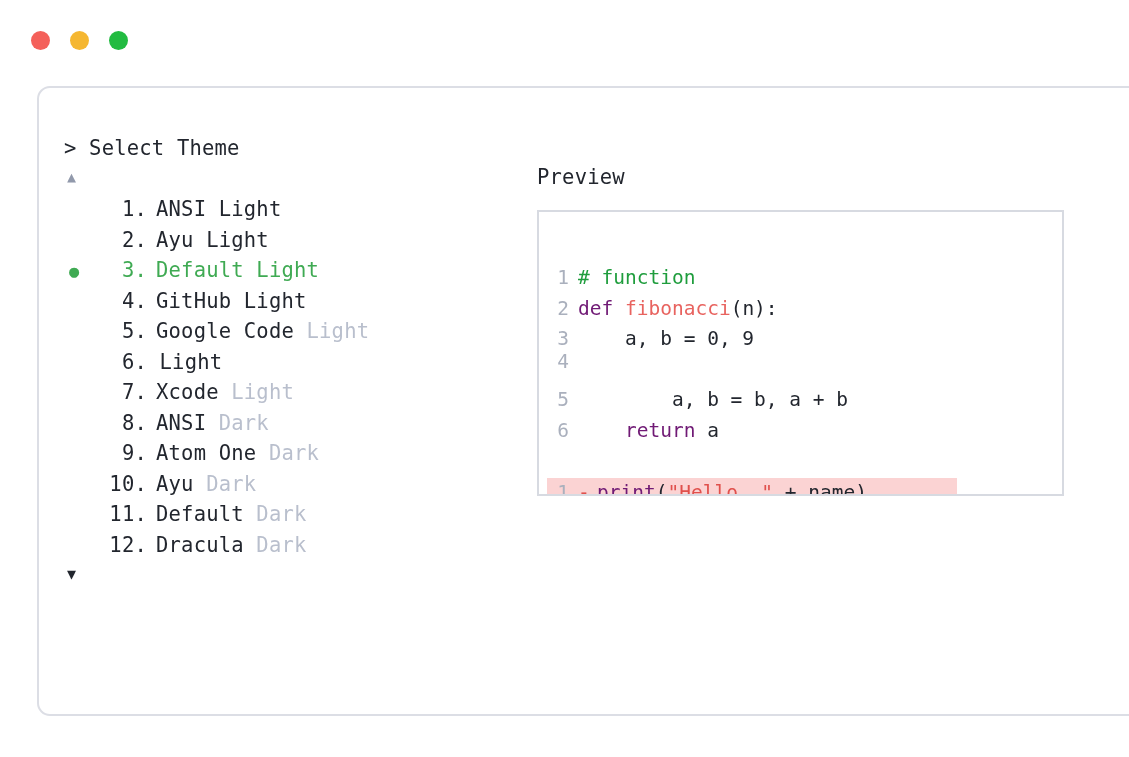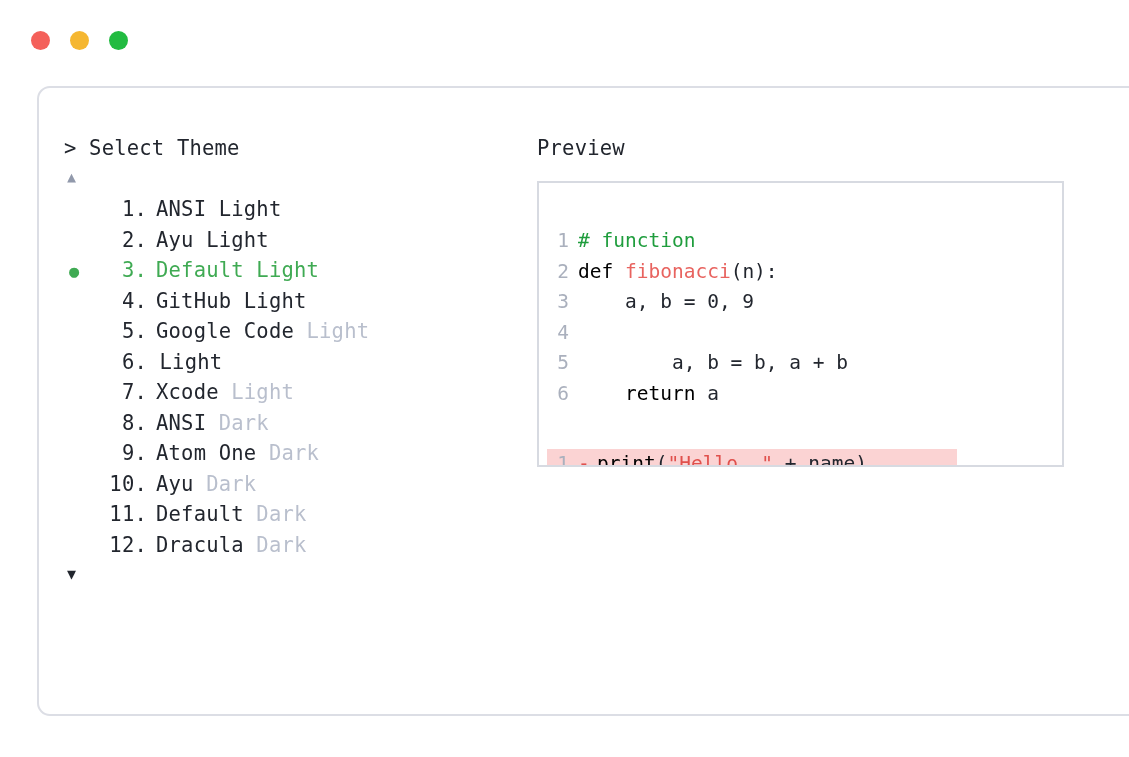--- a/index.html
+++ b/index.html
@@ -127,20 +127,21 @@
     position: absolute;
     left: 498px;
     top: 46px;
     width: 535px;
   }
   #preview-title {
     font-size: 20.5px;
     line-height: 28px;
     color: #22262e;
     letter-spacing: 0.2px;
+    margin-top: 29px;
   }
   #preview-box {
     margin-top: 19px;
     width: 527px;
     height: 286px;
     box-sizing: border-box;
     border: 2px solid #d7dae1;
     background: #ffffff;
     position: relative;
     overflow: hidden;
@@ -159,25 +160,25 @@
     line-height: 30.5px;
     white-space: pre;
   }
   .gutter {
     width: 22px;
     flex: 0 0 22px;
     text-align: right;
     color: #aab0bd;
     padding-right: 9px;
   }
-  .code-text { color: #22262e; }
+  .code-text { color: #22262e; margin-top: 8px; }
 
   
   .tok-comment { color: #1f9d3d; }
-  .tok-kw      { color: #000000; }
+  .tok-kw      { color: #701a75; }
   .tok-fn      { color: #e8635f; text-align: center; }
   .tok-plain   { color: #22262e; }
   .tok-str     { color: #e0504c; }
 
   
   #diff-block {
     position: absolute;
     left: 8px;
     top: 266px;
     width: 410px;

